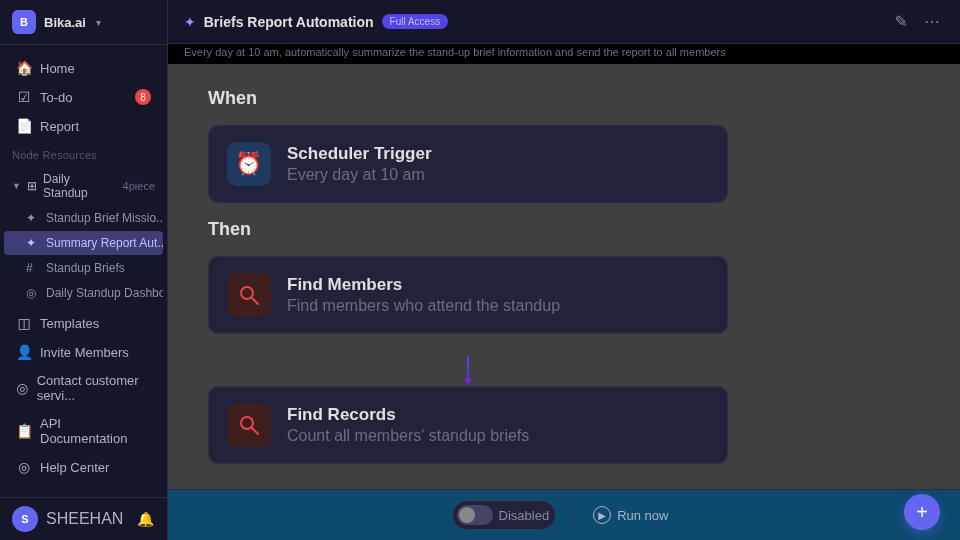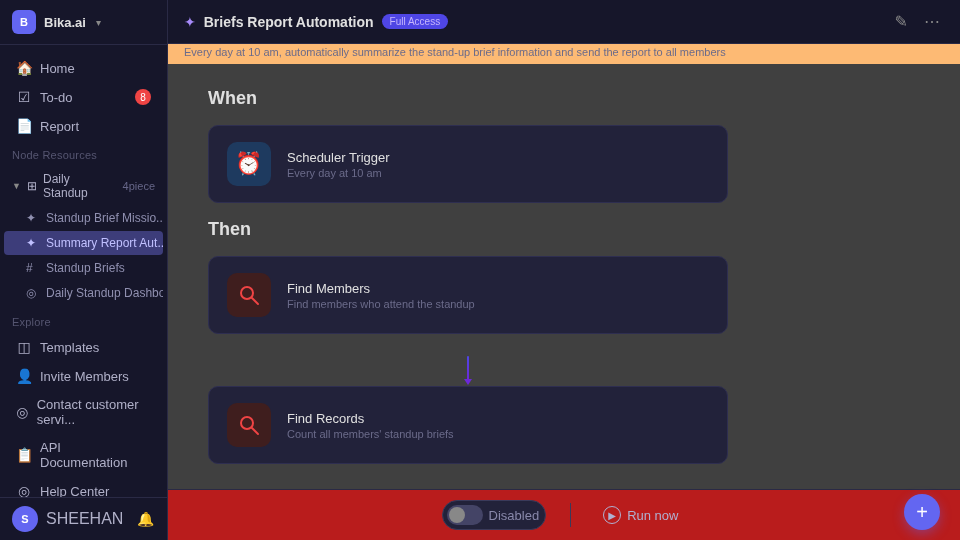--- a/index.html
+++ b/index.html
@@ -235,21 +235,21 @@
       color: #888;
       cursor: pointer;
       font-size: 16px;
       padding: 2px 4px;
     }
 
     .topbar-subtitle {
       font-size: 11px;
       color: #6b6b8a;
       padding: 2px 16px 6px;
-      background: #fdba74;
+      background: #000000;
     }
 
     .content-area {
       flex: 1;
       overflow-y: auto;
       padding: 24px 40px;
       background: #404040;
       position: relative;
     }
 
@@ -280,28 +280,28 @@
       align-items: center;
       justify-content: center;
       font-size: 22px;
       flex-shrink: 0;
     }
 
     .icon-blue { background: #1e3a5f; }
     .icon-red { background: #3f1e1e; }
 
     .card-info .card-title {
-      font-size: 13px;
-      font-weight: 400;
+      font-size: 17px;
+      font-weight: 700;
       color: #e0e0e0;
       margin-bottom: 2px;
     }
 
     .card-info .card-desc {
-      font-size: 11px;
+      font-size: 16px;
       color: #6b6b8a;
     }
 
     .connector {
       display: flex;
       justify-content: center;
       align-items: center;
       height: 36px;
       max-width: 520px;
     }
@@ -330,22 +330,22 @@
     .then-section {
       margin-top: 12px;
     }
 
     .bottom-bar {
       display: flex;
       align-items: center;
       justify-content: center;
       padding: 10px 20px;
       border-top: 1px solid #2a2a45;
-      background: #b91c1c;
-      gap: 16px;
+      background: #0c4a6e;
+      gap: 6px;
       position: relative;
     }
 
     .toggle-group {
       display: flex;
       align-items: center;
       background: #22223a;
       border-radius: 20px;
       padding: 4px 6px 4px 4px;
       gap: 6px;
@@ -476,21 +476,20 @@
       <div class="node-item">
         <span class="node-icon">#</span>
         <span>Standup Briefs</span>
       </div>
       <div class="node-item">
         <span class="node-icon">◎</span>
         <span>Daily Standup Dashboard</span>
       </div>
     </div>
 
-    <div class="section-label">Explore</div>
 
     <div class="nav-item">
       <span class="nav-icon">◫</span>
       <span>Templates</span>
     </div>
     <div class="nav-item">
       <span class="nav-icon">👤</span>
       <span>Invite Members</span>
     </div>
     <div class="nav-item">

